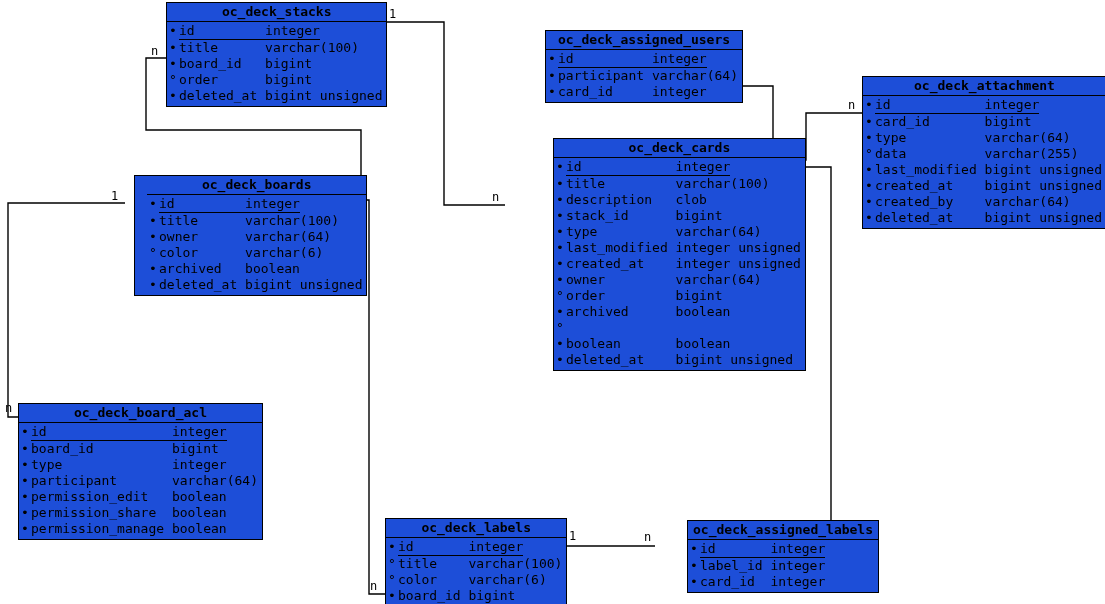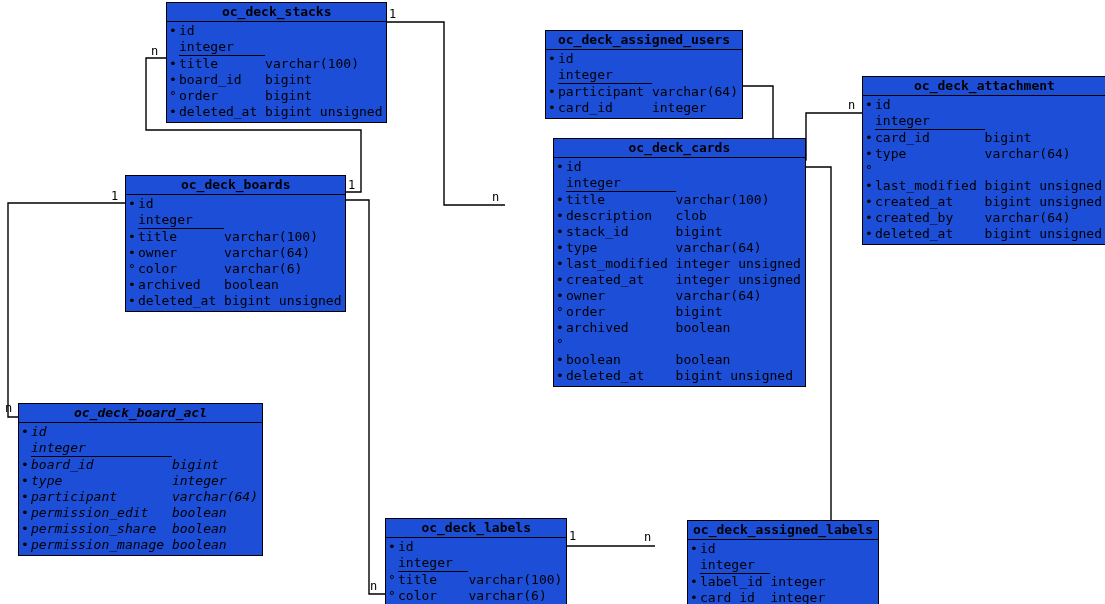--- a/index.html
+++ b/index.html
@@ -9,21 +9,21 @@
   .connectors { position:absolute; left:0; top:0; width:1105px; height:604px; }
   .connectors polyline { fill:none; stroke:#000; stroke-width:1.4; }
   .connectors text { font-family:"DejaVu Sans Mono","Liberation Mono",monospace; font-size:12px; fill:#000; }
   .table-box { position:absolute; background:#1d4ed8; border:1px solid #000; font-size:13px; width:max-content; }
   .table-header { font-weight:bold; text-align:center; line-height:18px; border-bottom:1px solid #000; padding:0 5px; white-space:nowrap; }
   .table-rows { padding:1px 0 2px 0; }
   .trow { display:flex; align-items:baseline; line-height:16px; padding:0 4px 0 2px; white-space:nowrap; }
   .bullet { width:10px; flex:0 0 10px; }
   .fwrap { display:inline-flex; }
   .fname { display:inline-block; width:var(--name-w); }
-  .pk .fwrap { border-bottom:1px solid #000;flex-direction:column; }
+  .pk .fwrap { border-bottom:1px solid #000; }
 </style>
 </head>
 <body>
 
 <div class="canvas">
 
   <svg class="connectors" viewBox="0 0 1105 604" xmlns="http://www.w3.org/2000/svg">
 
     <polyline points="345,192 361,192 361,130 146,130 146,58 166,58"></polyline>
 
@@ -143,20 +143,24 @@
         </div>
         <div class="trow">
           <span class="bullet">•</span>
           <span class="fwrap">
             <span class="fname">type</span>
             <span class="ftype">varchar(64)</span>
           </span>
         </div>
         <div class="trow">
           <span class="bullet">°</span>
+          <span class="fwrap">
+            <span class="fname">data</span>
+            <span class="ftype">varchar(255)</span>
+          </span>
         </div>
         <div class="trow">
           <span class="bullet">•</span>
           <span class="fwrap">
             <span class="fname">last_modified</span>
             <span class="ftype">bigint unsigned</span>
           </span>
         </div>
         <div class="trow">
           <span class="bullet">•</span>
@@ -268,21 +272,21 @@
         <div class="trow">
           <span class="bullet">•</span>
           <span class="fwrap">
             <span class="fname">deleted_at</span>
             <span class="ftype">bigint unsigned</span>
           </span>
         </div>
       </div>
   </div>
 
-  <div class="table-box" style="left:125px; top:175px; min-width:220px; --name-w:11ch;">
+  <div class="table-box" style="left:134px; top:175px; min-width:220px;padding-left:12px; --name-w:11ch;">
     <div class="table-header">oc_deck_boards</div>
     <div class="table-rows">
         <div class="trow pk">
           <span class="bullet">•</span>
           <span class="fwrap">
             <span class="fname">id</span>
             <span class="ftype">integer</span>
           </span>
         </div>
         <div class="trow">
@@ -316,21 +320,21 @@
         <div class="trow">
           <span class="bullet">•</span>
           <span class="fwrap">
             <span class="fname">deleted_at</span>
             <span class="ftype">bigint unsigned</span>
           </span>
         </div>
       </div>
   </div>
 
-  <div class="table-box" style="left:18px; top:403px; min-width:244px;font-style:italic; --name-w:18ch;">
+  <div class="table-box" style="left:18px; top:403px; min-width:244px; --name-w:18ch;">
     <div class="table-header">oc_deck_board_acl</div>
     <div class="table-rows">
         <div class="trow pk">
           <span class="bullet">•</span>
           <span class="fwrap">
             <span class="fname">id</span>
             <span class="ftype">integer</span>
           </span>
         </div>
         <div class="trow">

